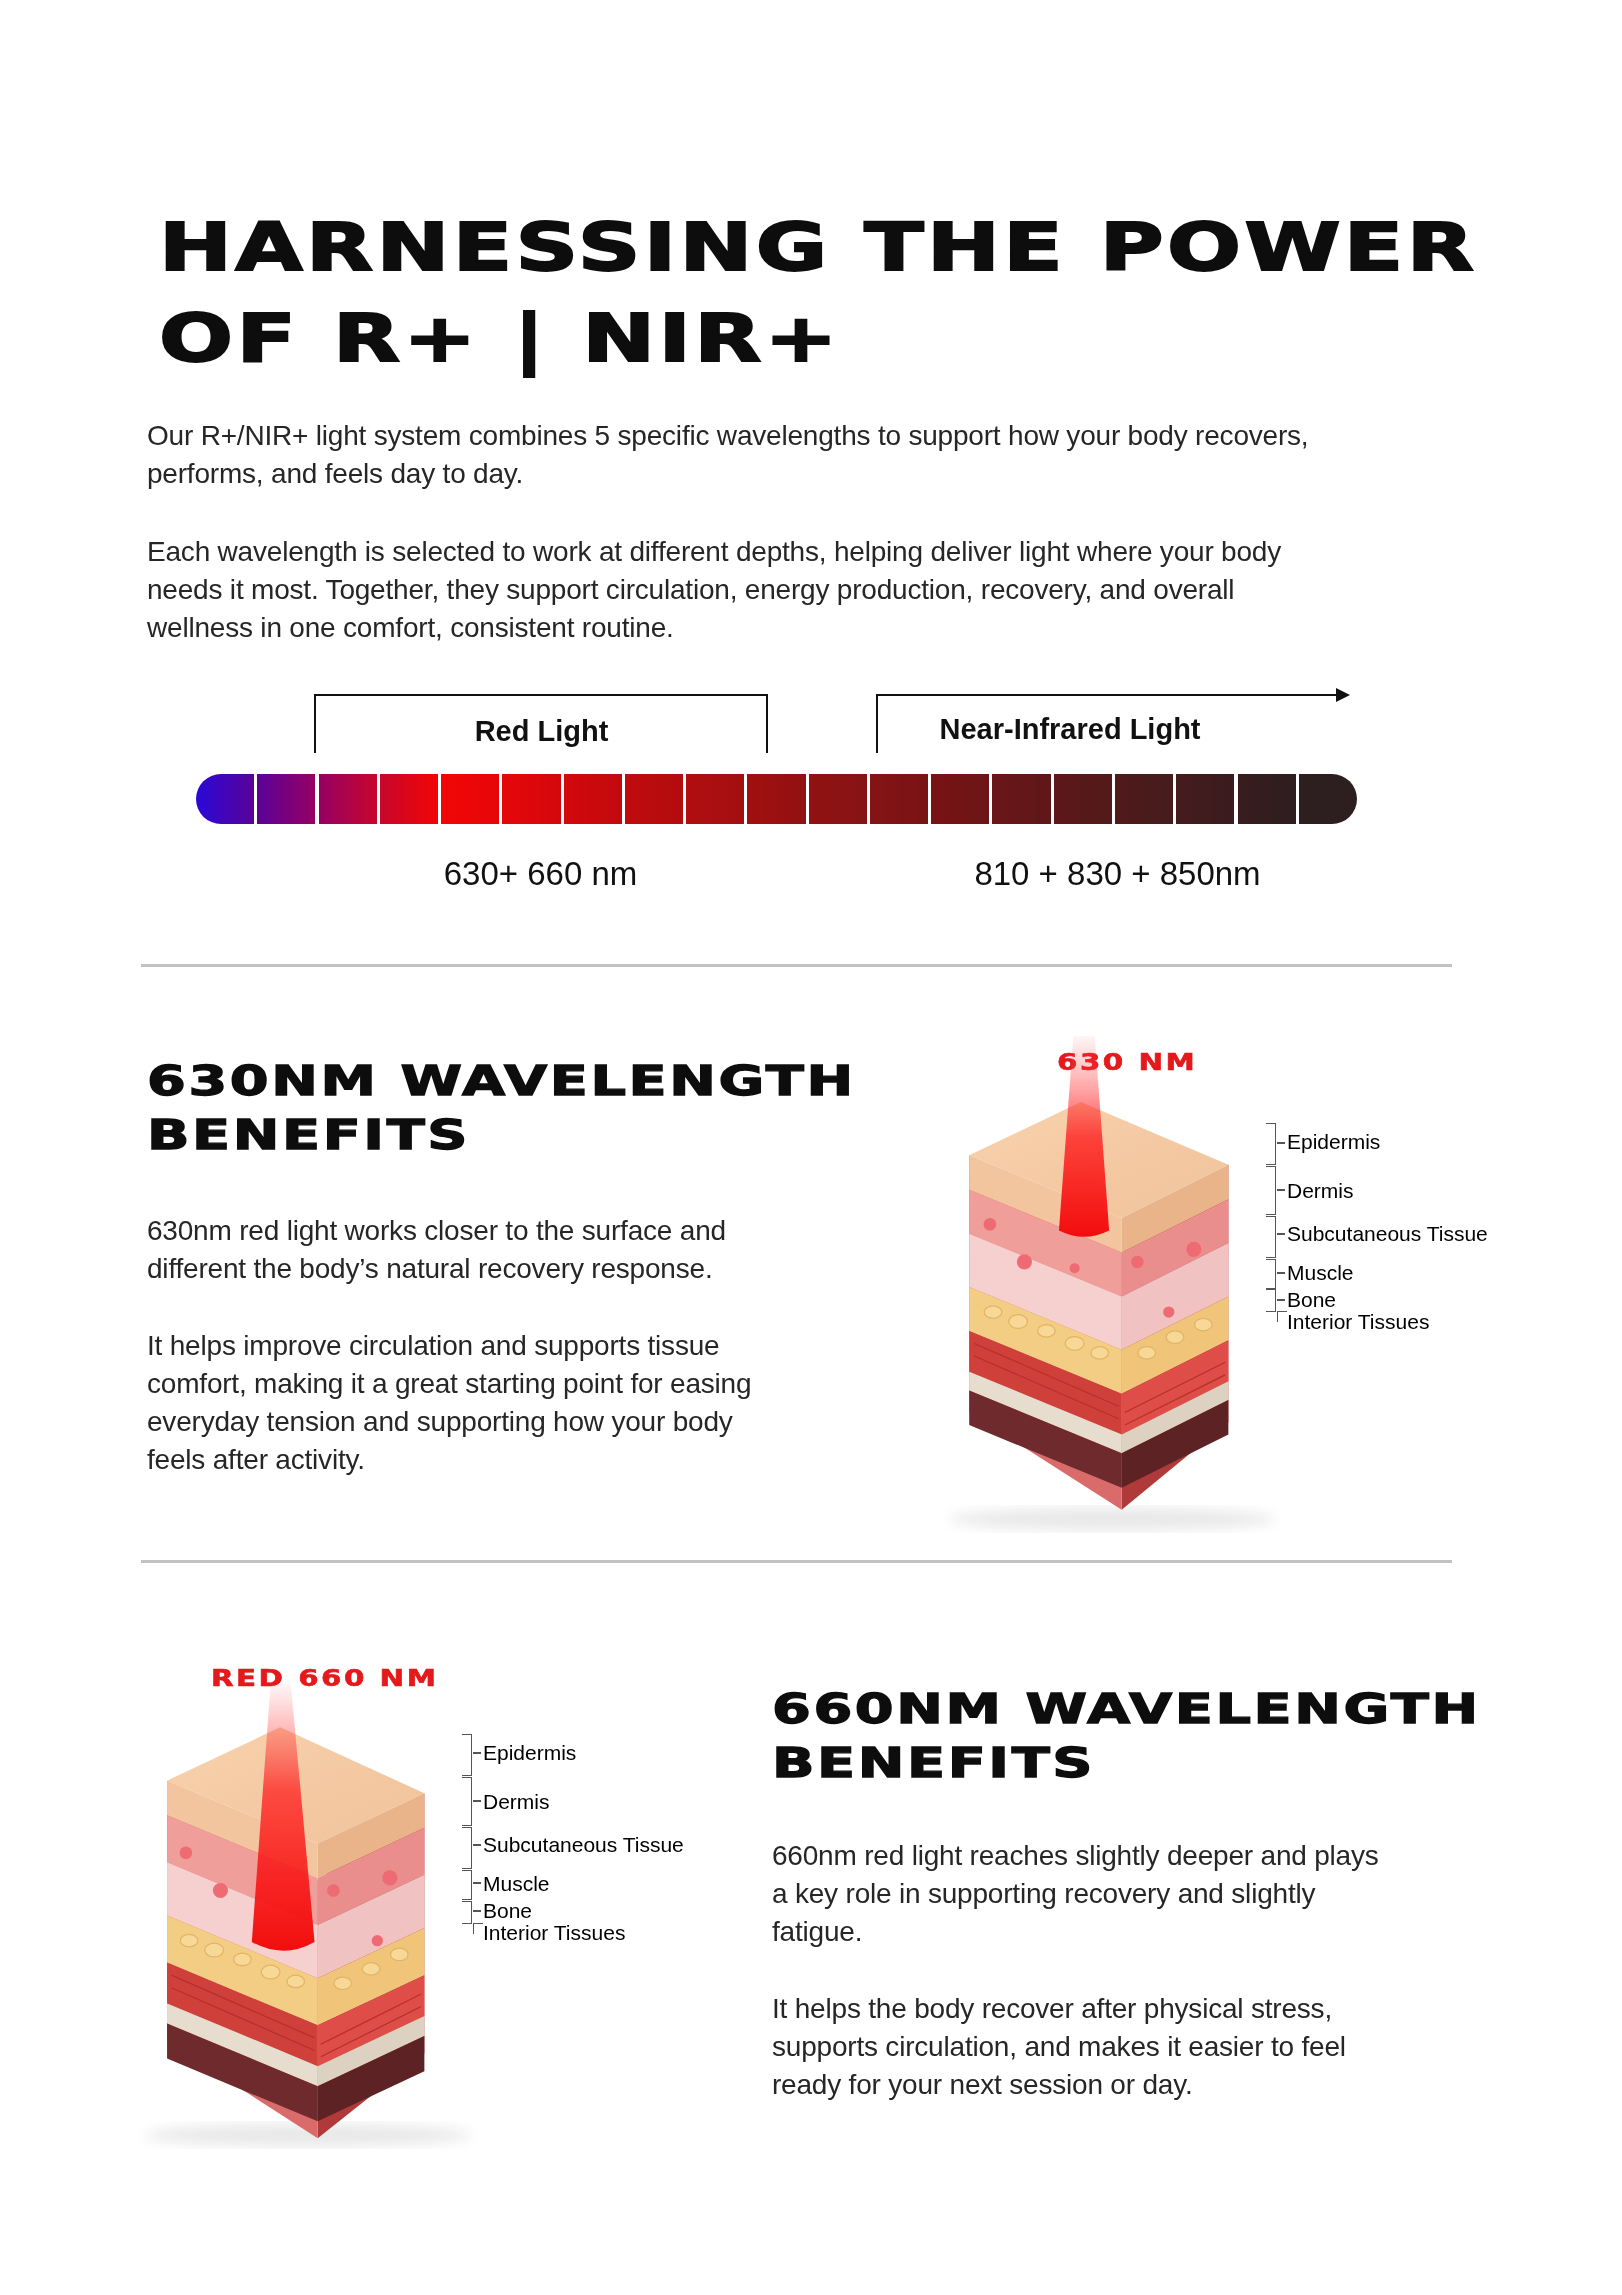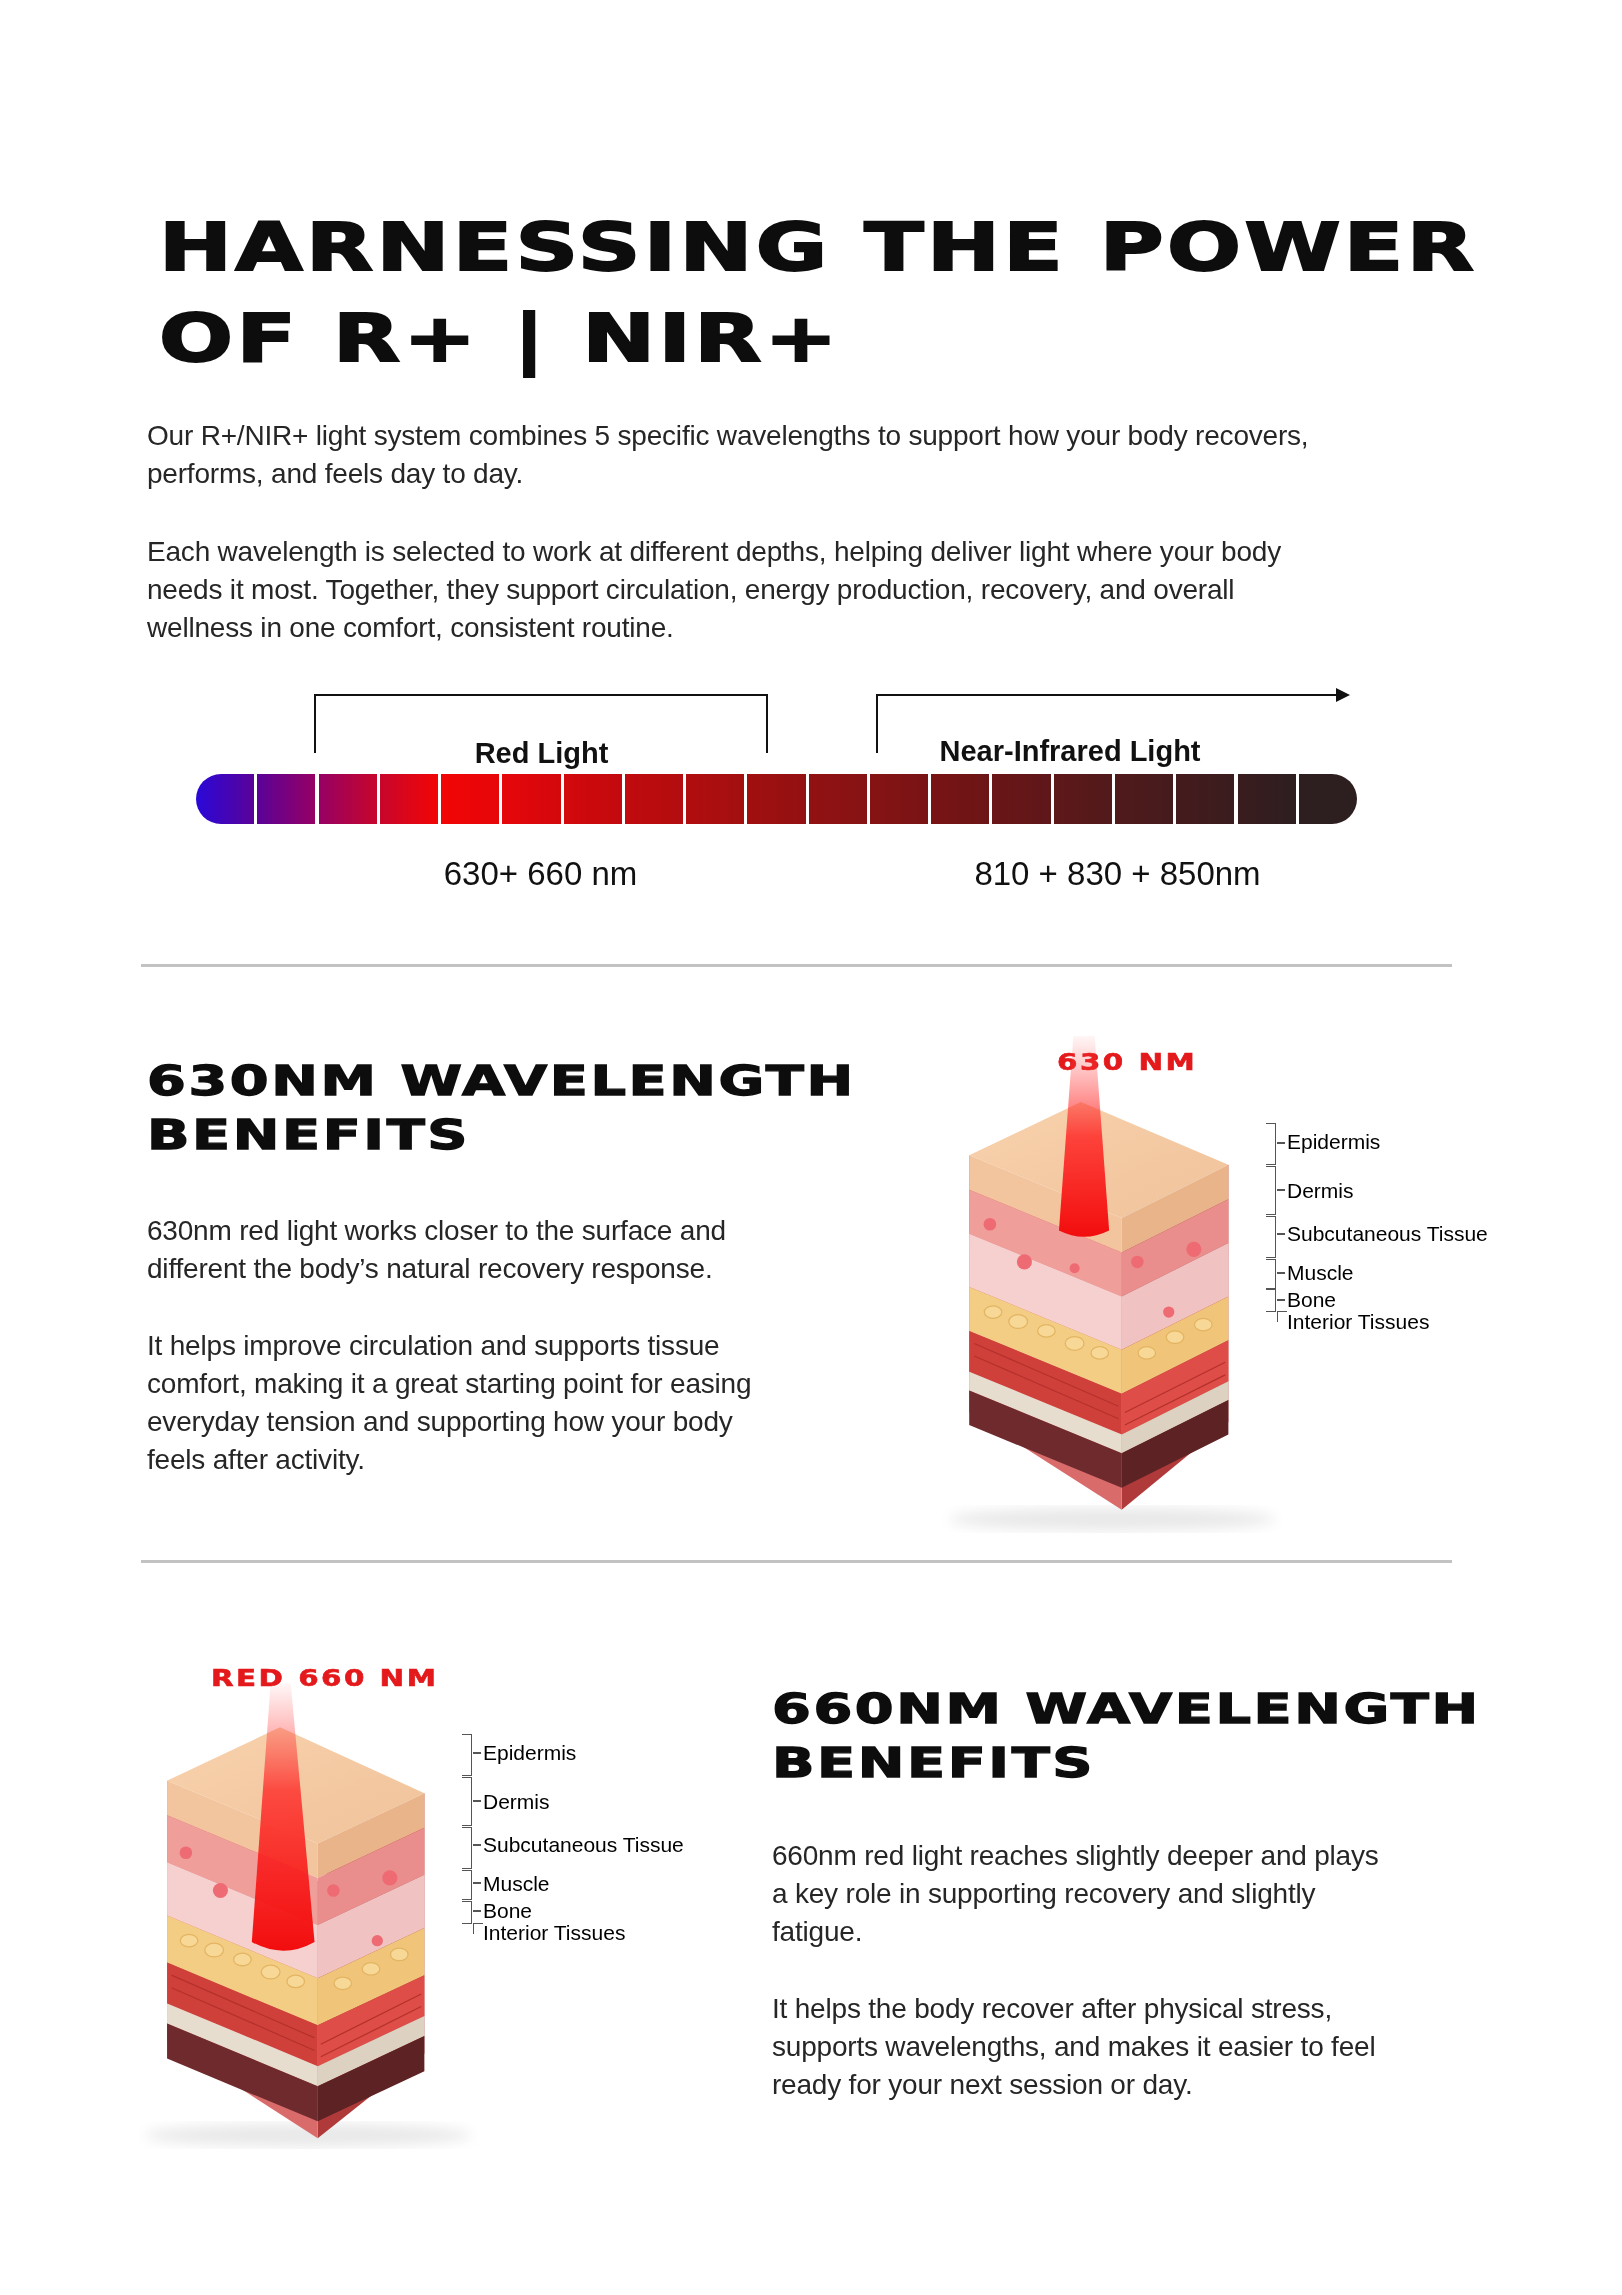--- a/index.html
+++ b/index.html
@@ -21,21 +21,21 @@
     font-family: "Liberation Sans", sans-serif; font-size: 28px; line-height: 38px;
     color: #262626; letter-spacing: -0.2px; margin: 0;
   }
 
   
   .bracket { position: absolute; border: 2.5px solid #111; border-bottom: none; }
   .bracket.nir { border-right: none; }
   .arrow-head { position: absolute; width: 0; height: 0;
     border-top: 7px solid transparent; border-bottom: 7px solid transparent; border-left: 14px solid #111; }
   .spec-label { position: absolute; font-family: "Liberation Sans", sans-serif; font-weight: 700;
-    font-size: 29px; color: #111; text-align: center; white-space: nowrap; margin-top: 22px; }
+    font-size: 29px; color: #111; text-align: center; white-space: nowrap; }
   .bar { position: absolute; left: 196px; top: 774px; width: 1161px; height: 50px;
     display: flex; border-radius: 25px; overflow: hidden; background: #fff; gap: 3.1px; }
   .seg { flex: 1 1 0; height: 100%; }
   .nm-label { position: absolute; font-family: "Liberation Sans", sans-serif; font-size: 33px;
     color: #111; text-align: center; white-space: nowrap; }
 
   .divider { position: absolute; left: 141px; width: 1311px; height: 2.5px; background: #c2c2c2; }
 
   
   .diagram { position: absolute; }
@@ -297,17 +297,17 @@
   <div class="abs display sec-line" style="left:772px; top:1689px;">660NM WAVELENGTH</div>
   <div class="abs display sec-line" style="left:772px; top:1743px;">BENEFITS</div>
 
   <div class="abs" style="left:772px; top:1837px; width:785px;">
     <p class="body-text"><span>660nm red light reaches slightly deeper and plays</span><br>
     <span>a key role in supporting recovery and slightly</span><br>
     <span>fatigue.</span></p>
   </div>
   <div class="abs" style="left:772px; top:1990px; width:785px;">
     <p class="body-text"><span>It helps the body recover after physical stress,</span><br>
-    <span>supports wavelengths, and makes it easier to feel</span><br>
+    <span>supports circulation, and makes it easier to feel</span><br>
     <span>ready for your next session or day.</span></p>
   </div>
 </section>
 
 
 </body></html>

